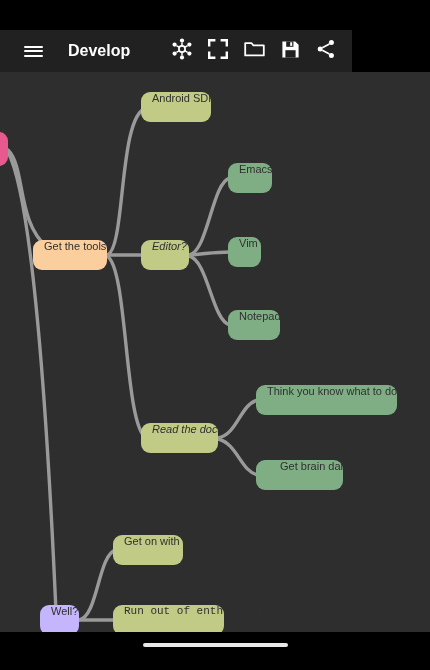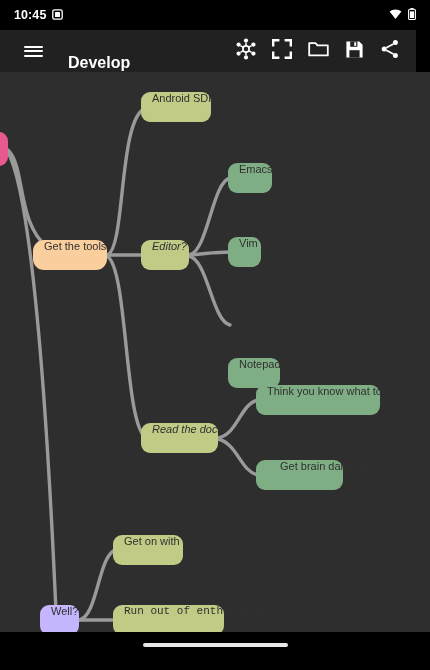--- a/index.html
+++ b/index.html
@@ -51,25 +51,25 @@
     display: flex;
     align-items: center;
     gap: 6px;
   }
   .sb-icon { display: block; }
 
   
   .toolbar {
     position: absolute;
     left: 0; top: 30px;
-    width: 416px;
+    width: 352px;
     height: 42px;
     background: #212121;
     display: flex;
-    align-items: flex-end;
+    align-items: center;
     z-index: 30;
   }
   .menu-btn {
     width: 42px;
     height: 42px;
     margin-left: 12px;
     display: flex;
     align-items: center;
     justify-content: center;
     cursor: pointer;
@@ -160,45 +160,20 @@
     height: 4px;
     background: #e8e8e8;
     border-radius: 3px;
   }
 </style>
 </head>
 <body>
 
 <div class="phone">
 
-  <div class="status-bar">
-    <div class="status-left">
-      <span class="status-clock">10:45</span>
-      <span class="sb-icon">
-        <svg width="11" height="11" viewBox="0 0 11 11">
-          <rect x="0.8" y="0.8" width="9.4" height="9.4" rx="1.6" fill="none" stroke="#ffffff" stroke-width="1.3"></rect>
-          <rect x="3" y="3" width="5" height="5" rx="0.6" fill="#ffffff"></rect>
-        </svg>
-      </span>
-    </div>
-    <div class="status-right">
-      <span class="sb-icon">
-        <svg width="13" height="11" viewBox="0 0 13 11">
-          <path d="M6.5 10 L12.4 2.6 C10.8 1.3 8.7 0.6 6.5 0.6 C4.3 0.6 2.2 1.3 0.6 2.6 Z" fill="#ffffff"></path>
-        </svg>
-      </span>
-      <span class="sb-icon">
-        <svg width="8" height="12" viewBox="0 0 8 12">
-          <rect x="2.4" y="0" width="3.2" height="1.5" rx="0.4" fill="#ffffff"></rect>
-          <rect x="0.6" y="1.3" width="6.8" height="10.2" rx="1.1" fill="none" stroke="#ffffff" stroke-width="1.1"></rect>
-          <rect x="1.9" y="3.4" width="4.2" height="6.6" fill="#ffffff"></rect>
-        </svg>
-      </span>
-    </div>
-  </div>
 
   <div class="toolbar">
     <div class="menu-btn">
       <div>
         <span></span>
         <span></span>
         <span></span>
       </div>
     </div>
     <div class="app-title">Develop</div>
@@ -273,42 +248,42 @@
         <path d="M 189 184 C 208 188 212 249 230 253" fill="none" stroke="#9a9a9a" stroke-width="3.4" stroke-linecap="round"></path>
         <path d="M 218 366 C 238 362 240 332 258 328" fill="none" stroke="#9a9a9a" stroke-width="3.4" stroke-linecap="round"></path>
         <path d="M 218 367 C 238 372 240 399 258 403" fill="none" stroke="#9a9a9a" stroke-width="3.4" stroke-linecap="round"></path>
         <path d="M 79 548 C 98 545 98 482 116 478" fill="none" stroke="#9a9a9a" stroke-width="3.4" stroke-linecap="round"></path>
         <path d="M 79 548 C 93 548 102 548 116 548" fill="none" stroke="#9a9a9a" stroke-width="3.4" stroke-linecap="round"></path>
       </svg>
     <div id="node-layer">
         <div class="node root-node" style="left: -14px; top: 60px; width: 22px; height: 34px; background: rgb(232, 89, 143);">
           <span></span>
         </div>
-        <div class="node" style="left: 33px; top: 168px; width: 74px; height: 30px; background: rgb(251, 207, 157); border-radius: 11px;">
+        <div class="node" style="left: 33px; top: 168px; width: 74px; height: 30px; background: rgb(251, 207, 157);">
           <span>Get the tools</span>
         </div>
         <div class="node" style="left: 141px; top: 20px; width: 70px; height: 30px; background: rgb(193, 203, 134);">
           <span>Android SDK</span>
         </div>
         <div class="node" style="left: 141px; top: 168px; width: 48px; height: 30px; background: rgb(193, 203, 134); font-style: italic;">
           <span>Editor?</span>
         </div>
         <div class="node" style="left: 228px; top: 91px; width: 44px; height: 30px; background: rgb(127, 174, 133);">
           <span>Emacs</span>
         </div>
         <div class="node" style="left: 228px; top: 165px; width: 33px; height: 30px; background: rgb(127, 174, 133);">
           <span>Vim</span>
         </div>
-        <div class="node" style="left: 228px; top: 238px; width: 52px; height: 30px; background: rgb(127, 174, 133); margin-top: 48px;">
+        <div class="node" style="left: 228px; top: 238px; width: 52px; height: 30px; background: rgb(127, 174, 133);">
           <span>Notepad</span>
         </div>
         <div class="node" style="left: 141px; top: 351px; width: 77px; height: 30px; background: rgb(193, 203, 134); font-style: italic;">
           <span>Read the docs</span>
         </div>
-        <div class="node" style="left: 256px; top: 313px; width: 124px; height: 30px; background: rgb(127, 174, 133);">
+        <div class="node" style="left: 256px; top: 313px; width: 141px; height: 30px; background: rgb(127, 174, 133);">
           <span>Think you know what to do</span>
         </div>
         <div class="node" style="left: 256px; top: 388px; width: 87px; height: 30px; background: rgb(127, 174, 133); padding-left: 24px;">
           <span>Get brain damage</span>
         </div>
         <div class="node" style="left: 113px; top: 463px; width: 70px; height: 30px; background: rgb(193, 203, 134);">
           <span>Get on with it</span>
         </div>
         <div class="node" style="left: 40px; top: 533px; width: 39px; height: 30px; background: #c4b5fd;">
           <span>Well?</span>

